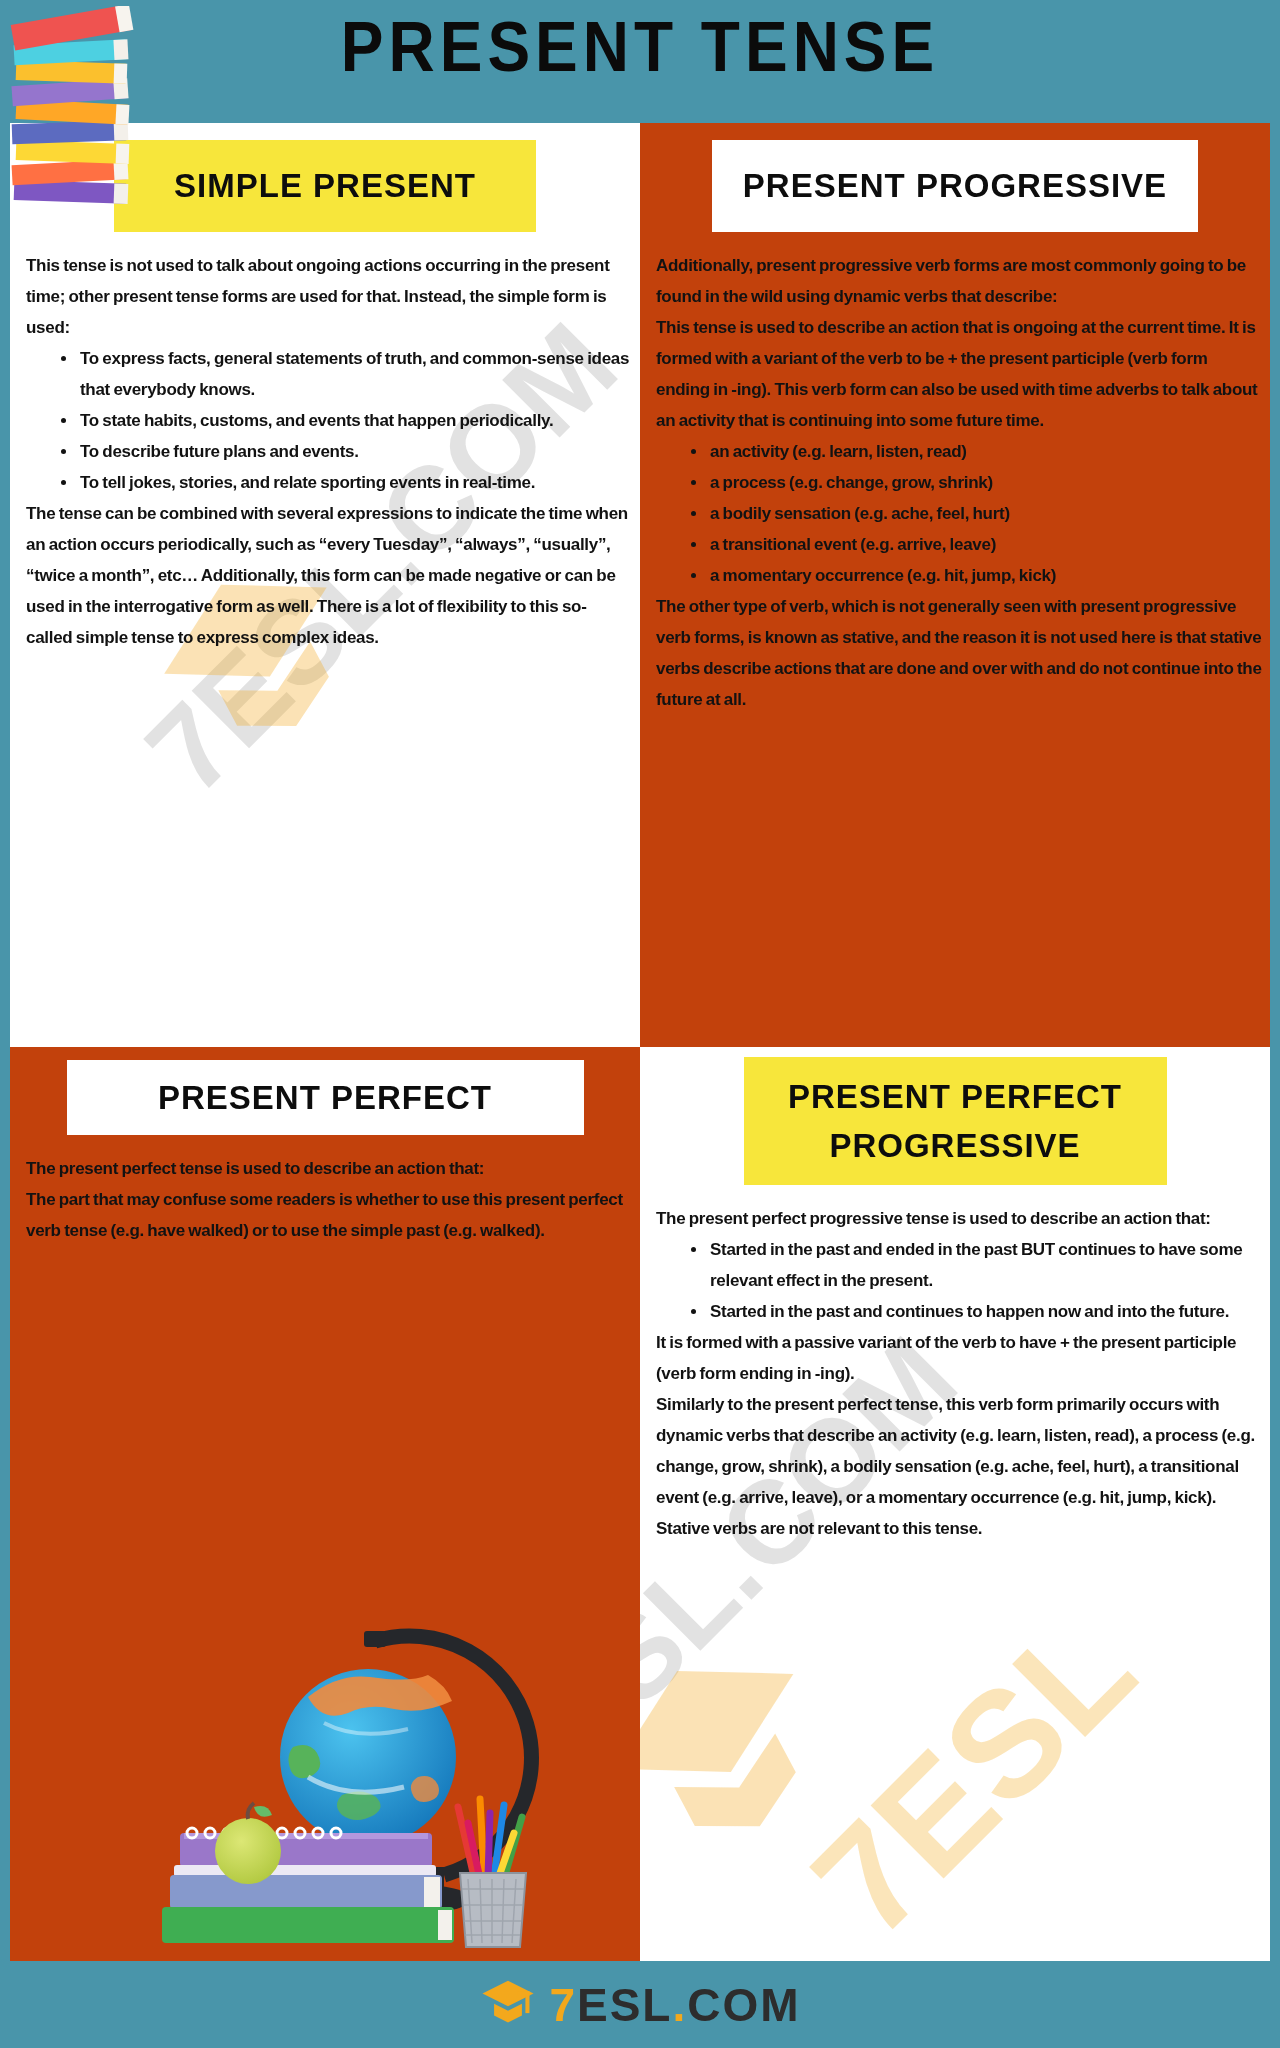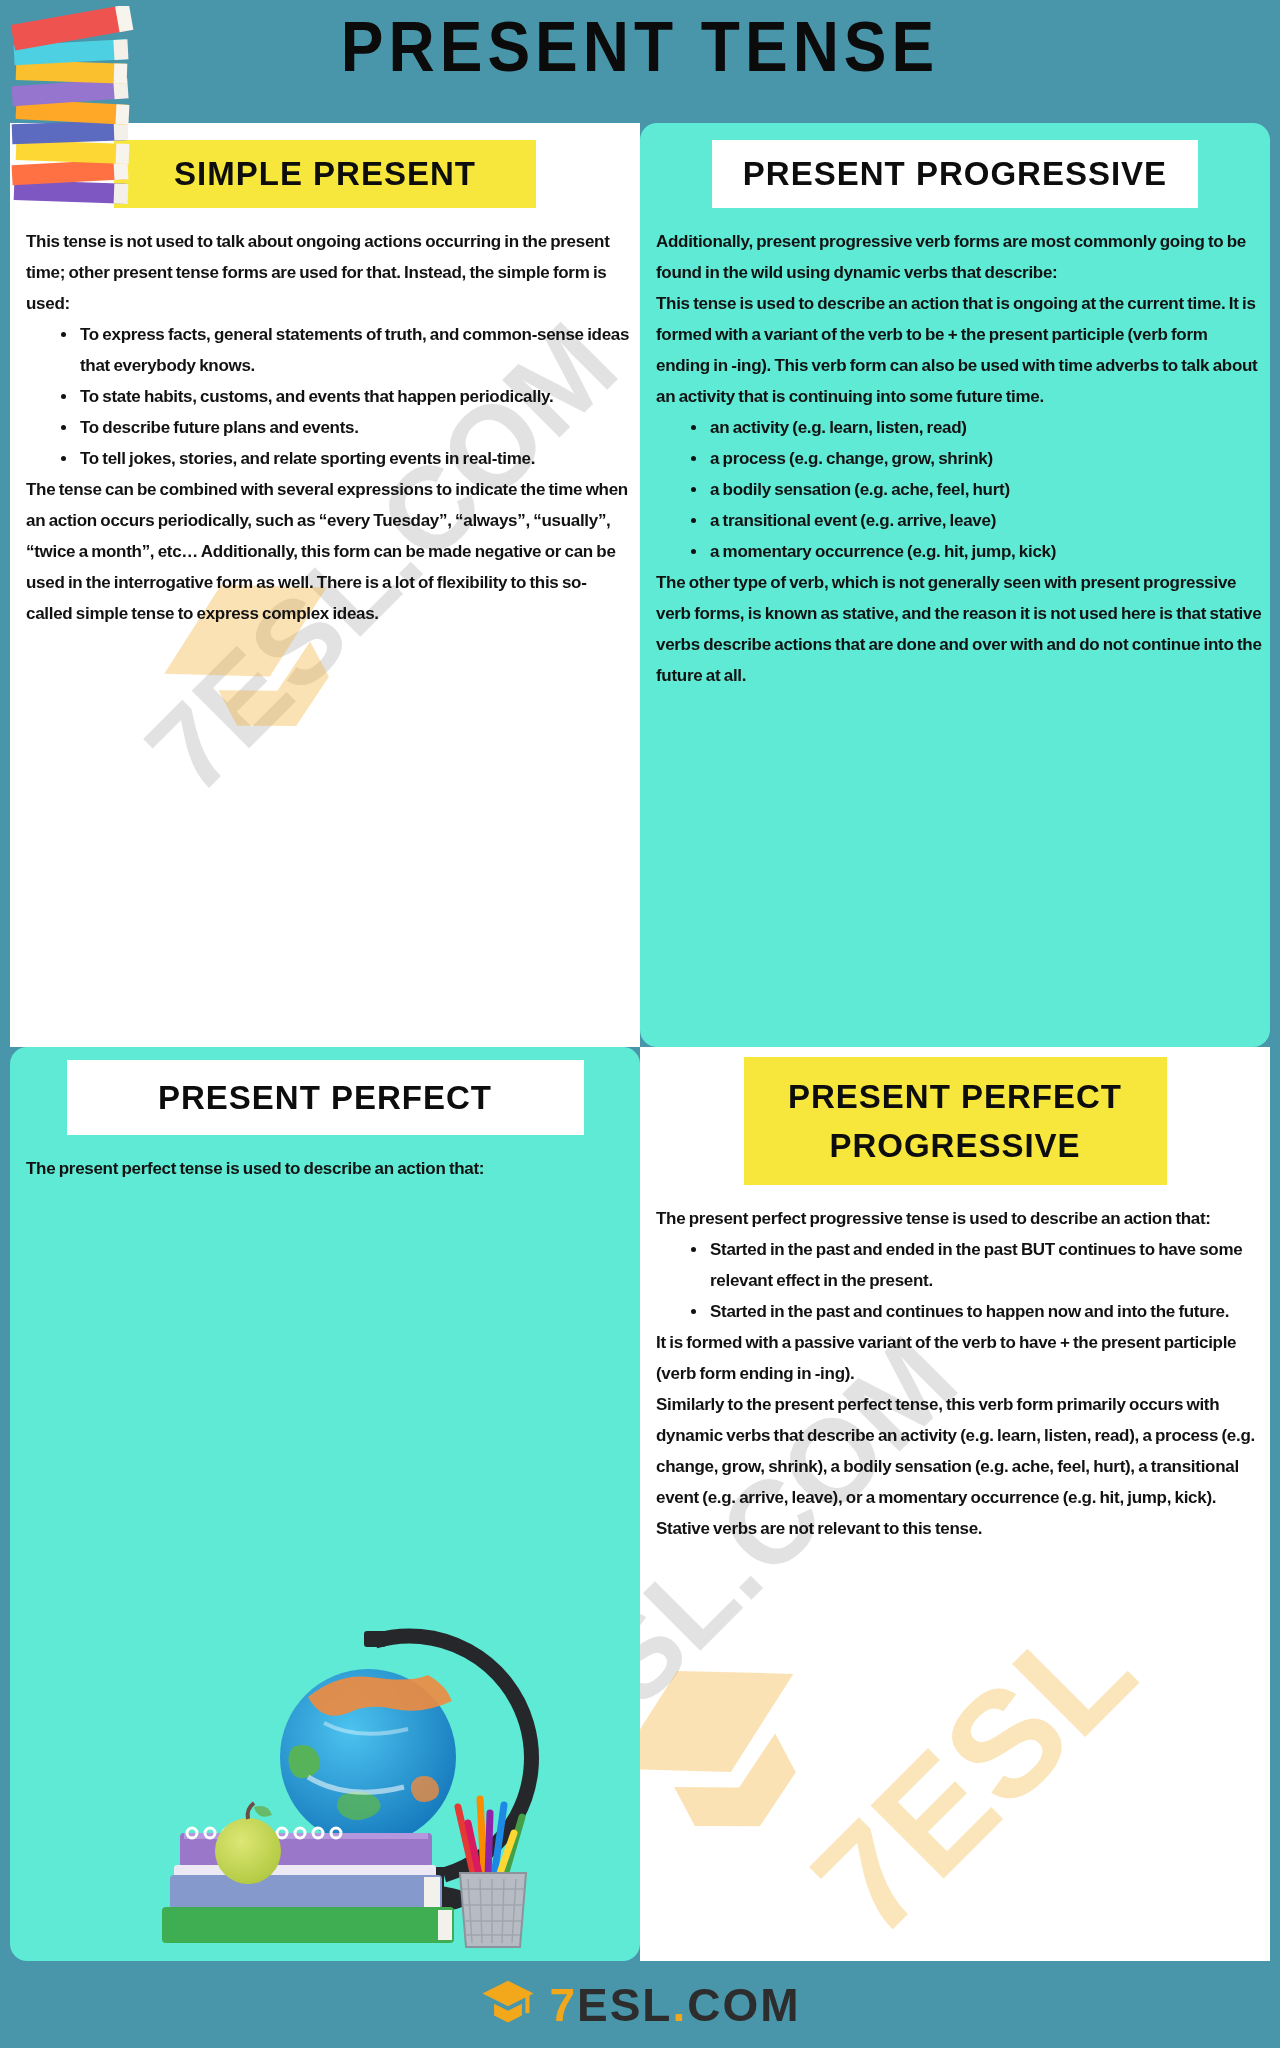--- a/index.html
+++ b/index.html
@@ -5,22 +5,22 @@
   html,body{margin:0;padding:0;}
   .poster{position:relative;width:1280px;height:2048px;background:#4995aa;overflow:hidden;
           font-family:"Liberation Sans",sans-serif;color:#121212;}
   .title{position:absolute;top:6px;left:0;width:100%;text-align:center;
          font-size:64px;font-weight:bold;letter-spacing:5px;color:#0b0b0b;
          transform:scaleY(1.10);transform-origin:top center;z-index:4;}
   .grid{position:absolute;left:10px;top:123px;width:1260px;height:1838px;
         display:grid;grid-template-columns:630px 630px;grid-template-rows:924px 914px;z-index:2;}
   .quad{position:relative;overflow:hidden;}
   .q-white{background:#ffffff;}
-  .q-yellow{background:#5eead4;border-radius:17px;}
-  .headbox{position:relative;z-index:3;margin:17px auto 0;height:68px;
+  .q-yellow{background:#c2410c;}
+  .headbox{position:relative;z-index:3;margin:17px auto 0;height:92px;
            display:flex;align-items:center;justify-content:center;
            font-size:33px;font-weight:bold;letter-spacing:1px;text-align:center;color:#0d0d0d;}
   .q1 .headbox{width:422px;background:#f7e63b;}
   .q2 .headbox{width:486px;background:#ffffff;}
   .q3 .headbox{width:517px;background:#ffffff;margin-top:13px;height:75px;}
   .q4 .headbox{width:423px;background:#f7e63b;margin-top:10px;height:128px;
                flex-direction:column;line-height:1.5;}
   .body{position:relative;z-index:3;padding:18px 8px 0 16px;
         font-size:17px;line-height:31px;font-weight:bold;letter-spacing:-0.3px;word-spacing:-1px;}
   .body p{margin:0;}
@@ -124,20 +124,21 @@
           <li>a momentary occurrence (e.g. hit, jump, kick)</li>
         </ul>
         <p class="gap">The other type of verb, which is not generally seen with present progressive verb forms, is known as stative, and the reason it is not used here is that stative verbs describe actions that are done and over with and do not continue into the future at all.</p>
       </div>
     </section>
 
     <section class="quad q3 q-yellow">
       <div class="headbox">PRESENT PERFECT</div>
       <div class="body">
         <p>The present perfect tense is used to describe an action that:</p>
+        <p>The part that may confuse some readers is whether to use this present perfect verb tense (e.g. have walked) or to use the simple past (e.g. walked).</p>
       </div>
 
       <svg class="globe-art" width="450" height="330" viewBox="0 0 450 330">
         <defs>
           <radialGradient id="sea" cx="40%" cy="35%" r="75%">
             <stop offset="0%" stop-color="#4cc3ef"></stop>
               <stop offset="100%" stop-color="#1173b8"></stop>
           </radialGradient>
           <radialGradient id="apl" cx="40%" cy="35%" r="75%">
             <stop offset="0%" stop-color="#dce775"></stop>

